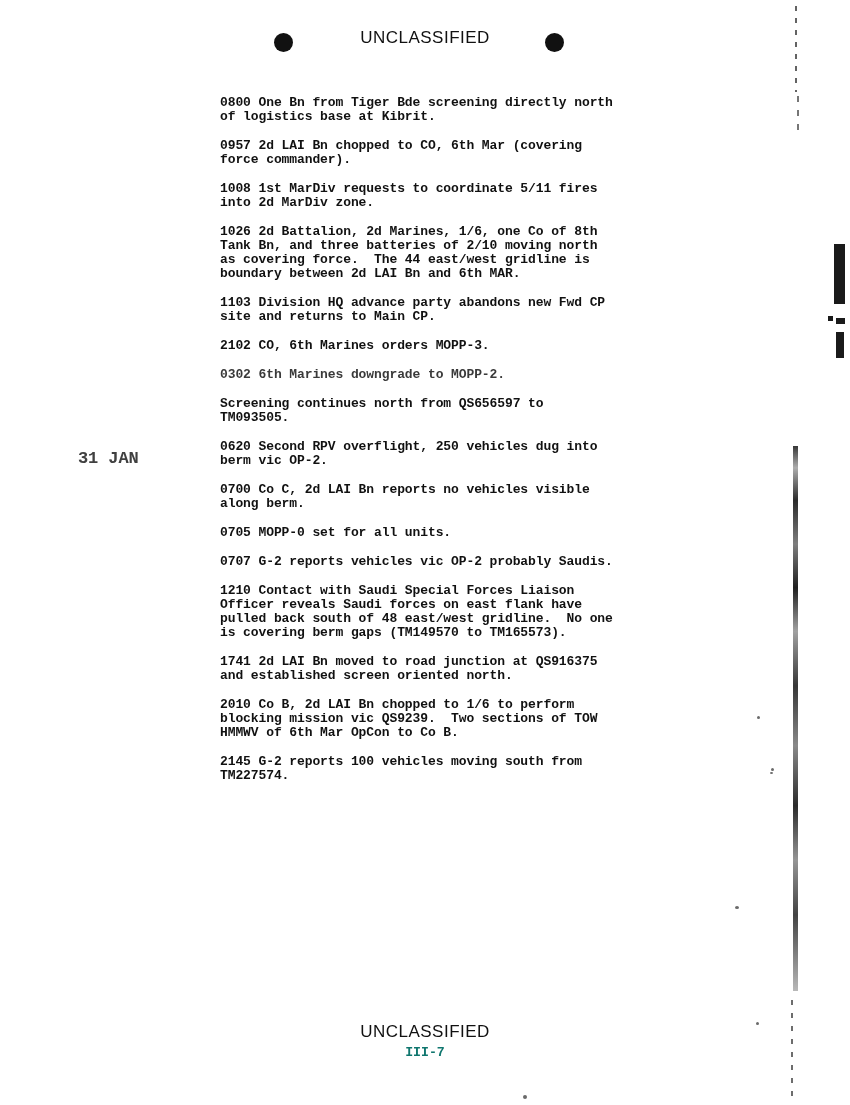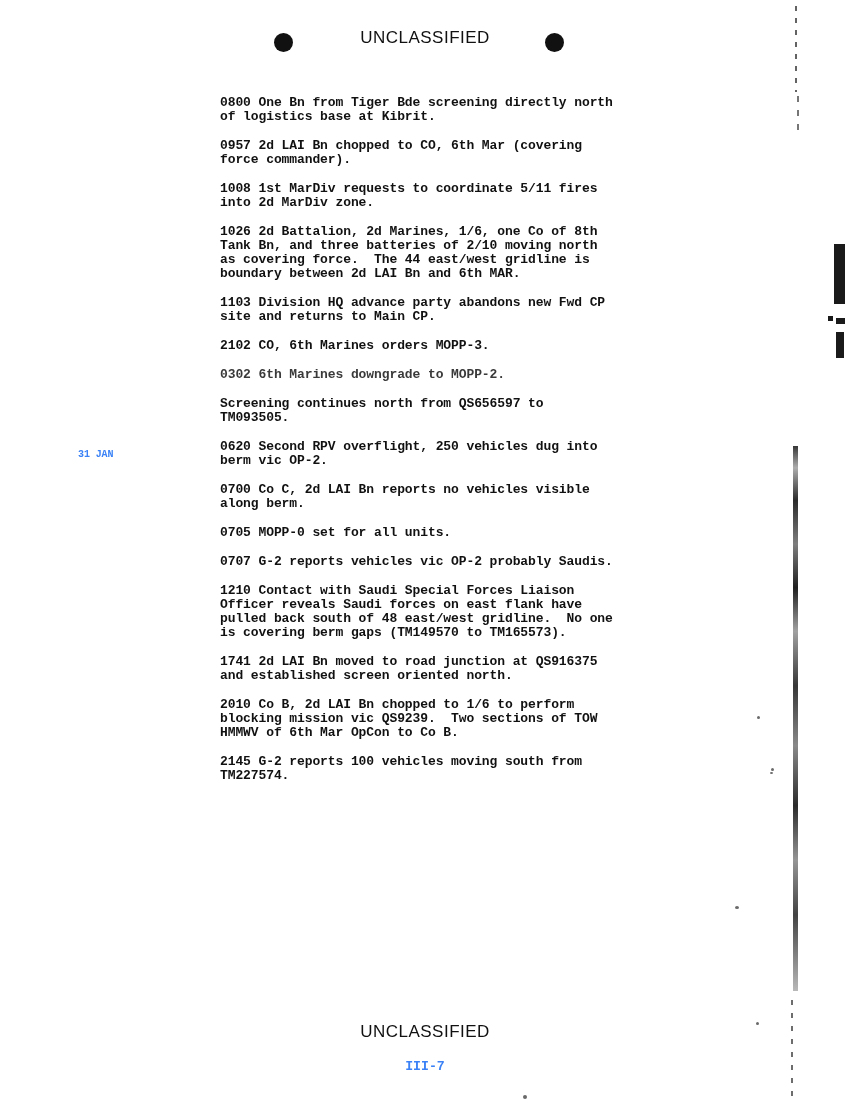--- a/index.html
+++ b/index.html
@@ -69,46 +69,46 @@
   .entry.faded {
     color: #3a3a3a;
   }
 
   
   .date-label {
     position: absolute;
     left: 78px;
     top: 449px;
     font-family: "Liberation Mono", monospace;
-    font-size: 10px;
+    font-size: 17px;
     font-weight: bold;
     letter-spacing: -0.1px;
-    color: #3b82f6;
+    color: #404040;
   }
 
   
   .footer {
     position: absolute;
     top: 1022px;
     left: 0;
     width: 850px;
     text-align: center;
   }
   .footer-class {
     font-family: "Liberation Sans", sans-serif;
     font-size: 17px;
     color: #111;
     letter-spacing: 0.5px;
   }
   .footer-page {
-    margin-top: 17px;
+    margin-top: 3px;
     font-family: "Liberation Mono", monospace;
     font-size: 13.2px;
     font-weight: bold;
-    color: #3b82f6;
+    color: #0f766e;
   }
 
   
   .scan-mark {
     position: absolute;
     background: #1a1a1a;
   }
   .mark-block-1 { left: 834px; top: 244px; width: 11px; height: 60px; }
   .mark-block-2 { left: 836px; top: 318px; width: 9px; height: 6px; }
   .mark-block-3 { left: 828px; top: 316px; width: 5px; height: 5px; }

